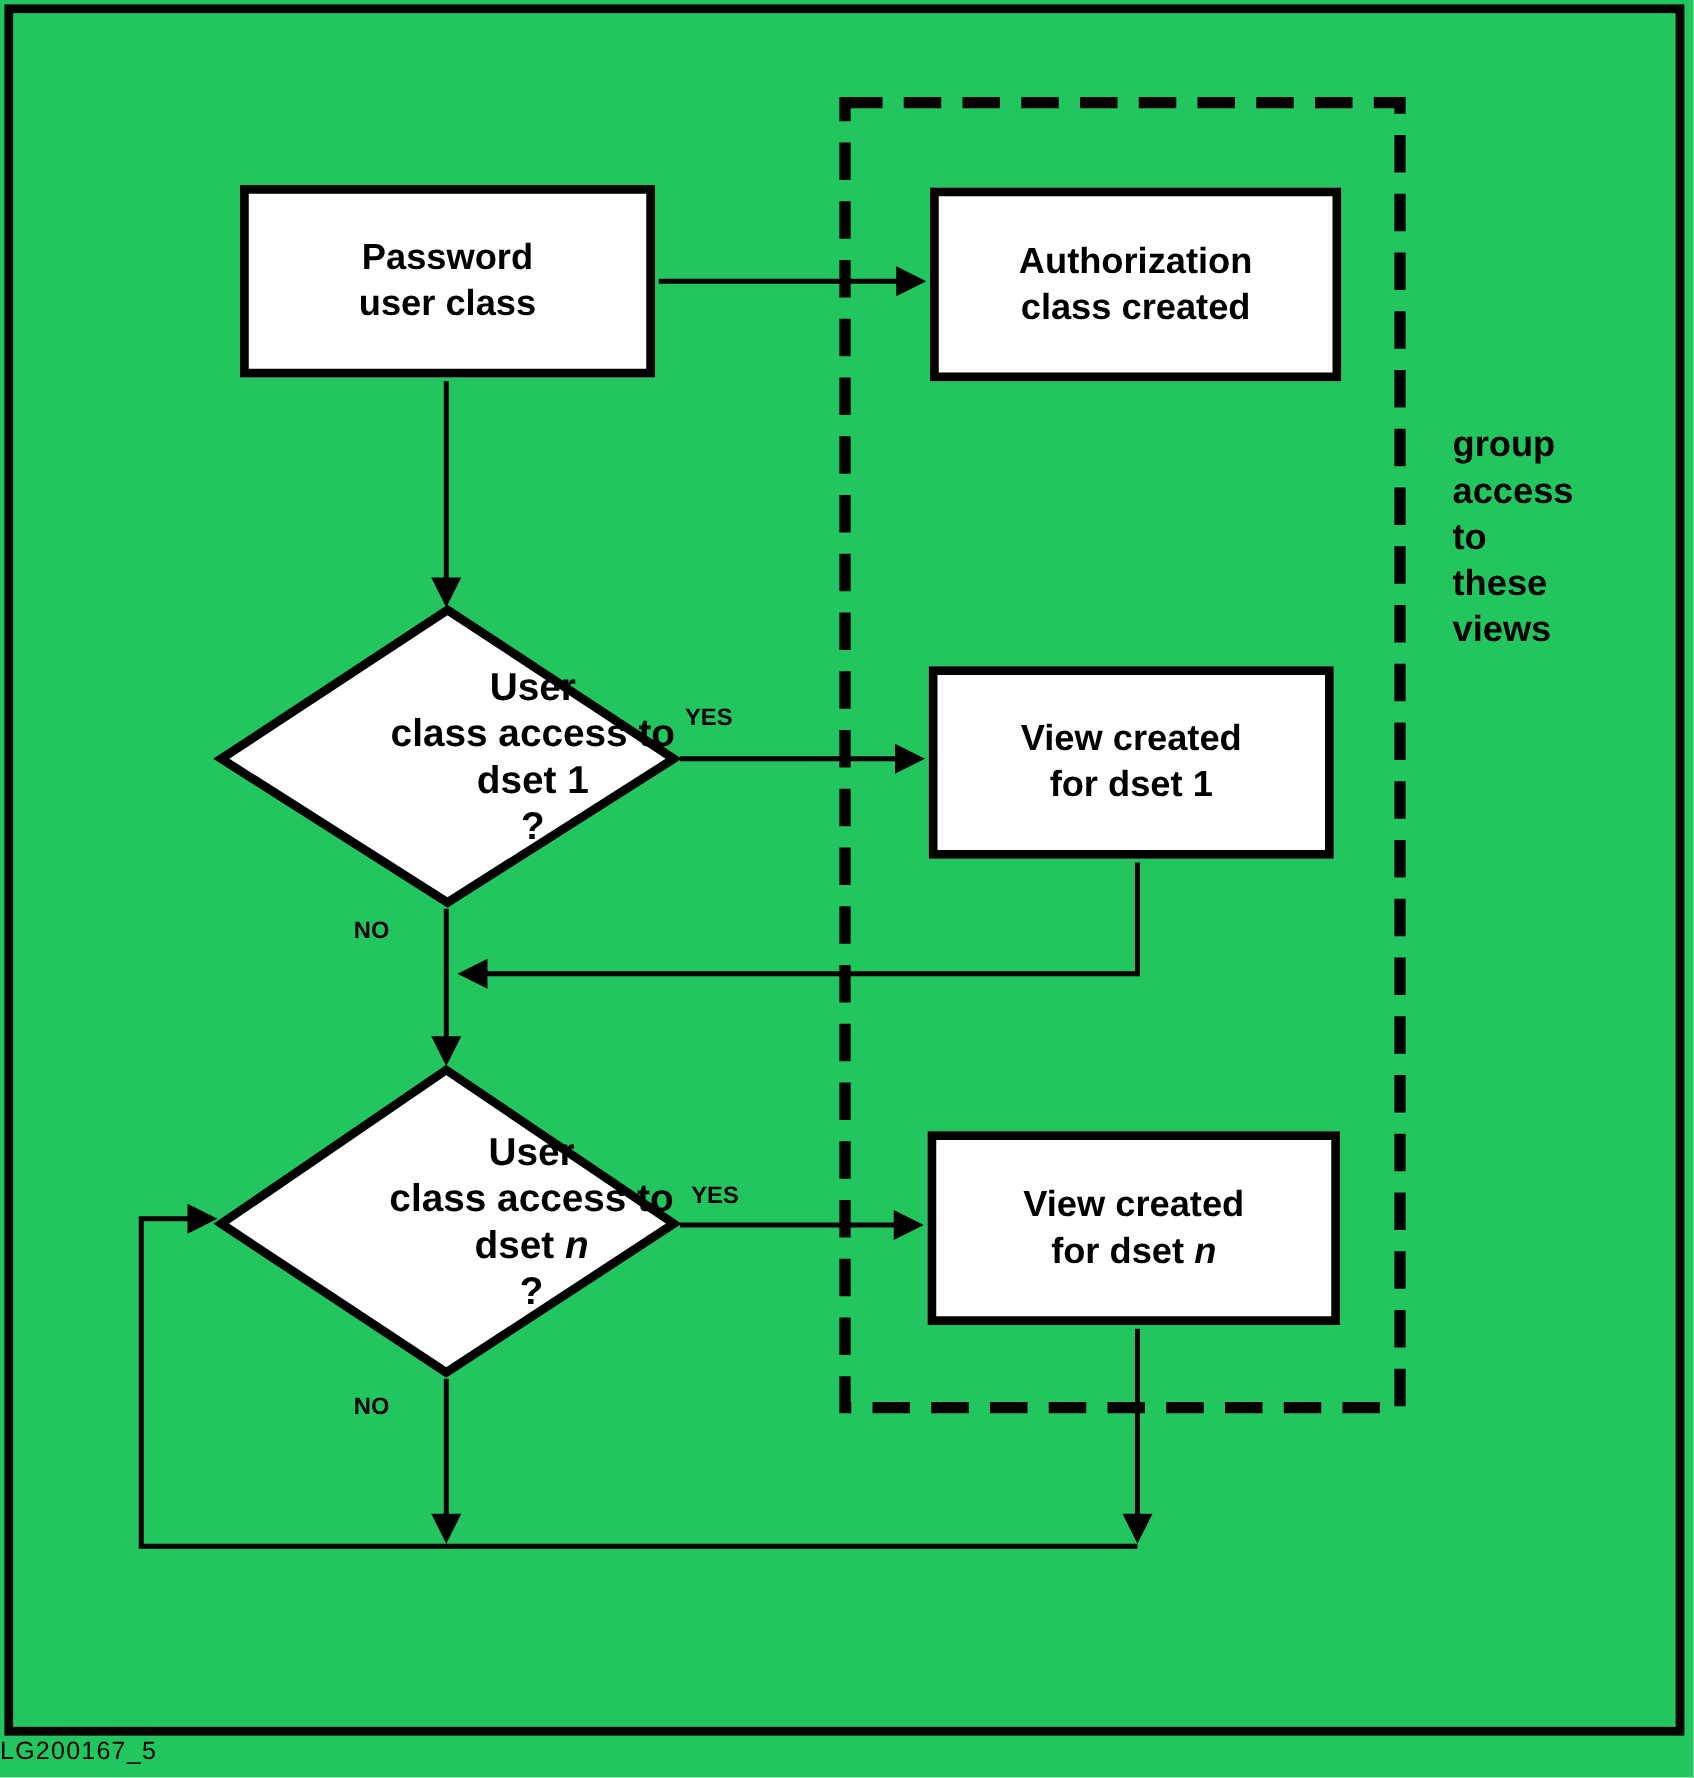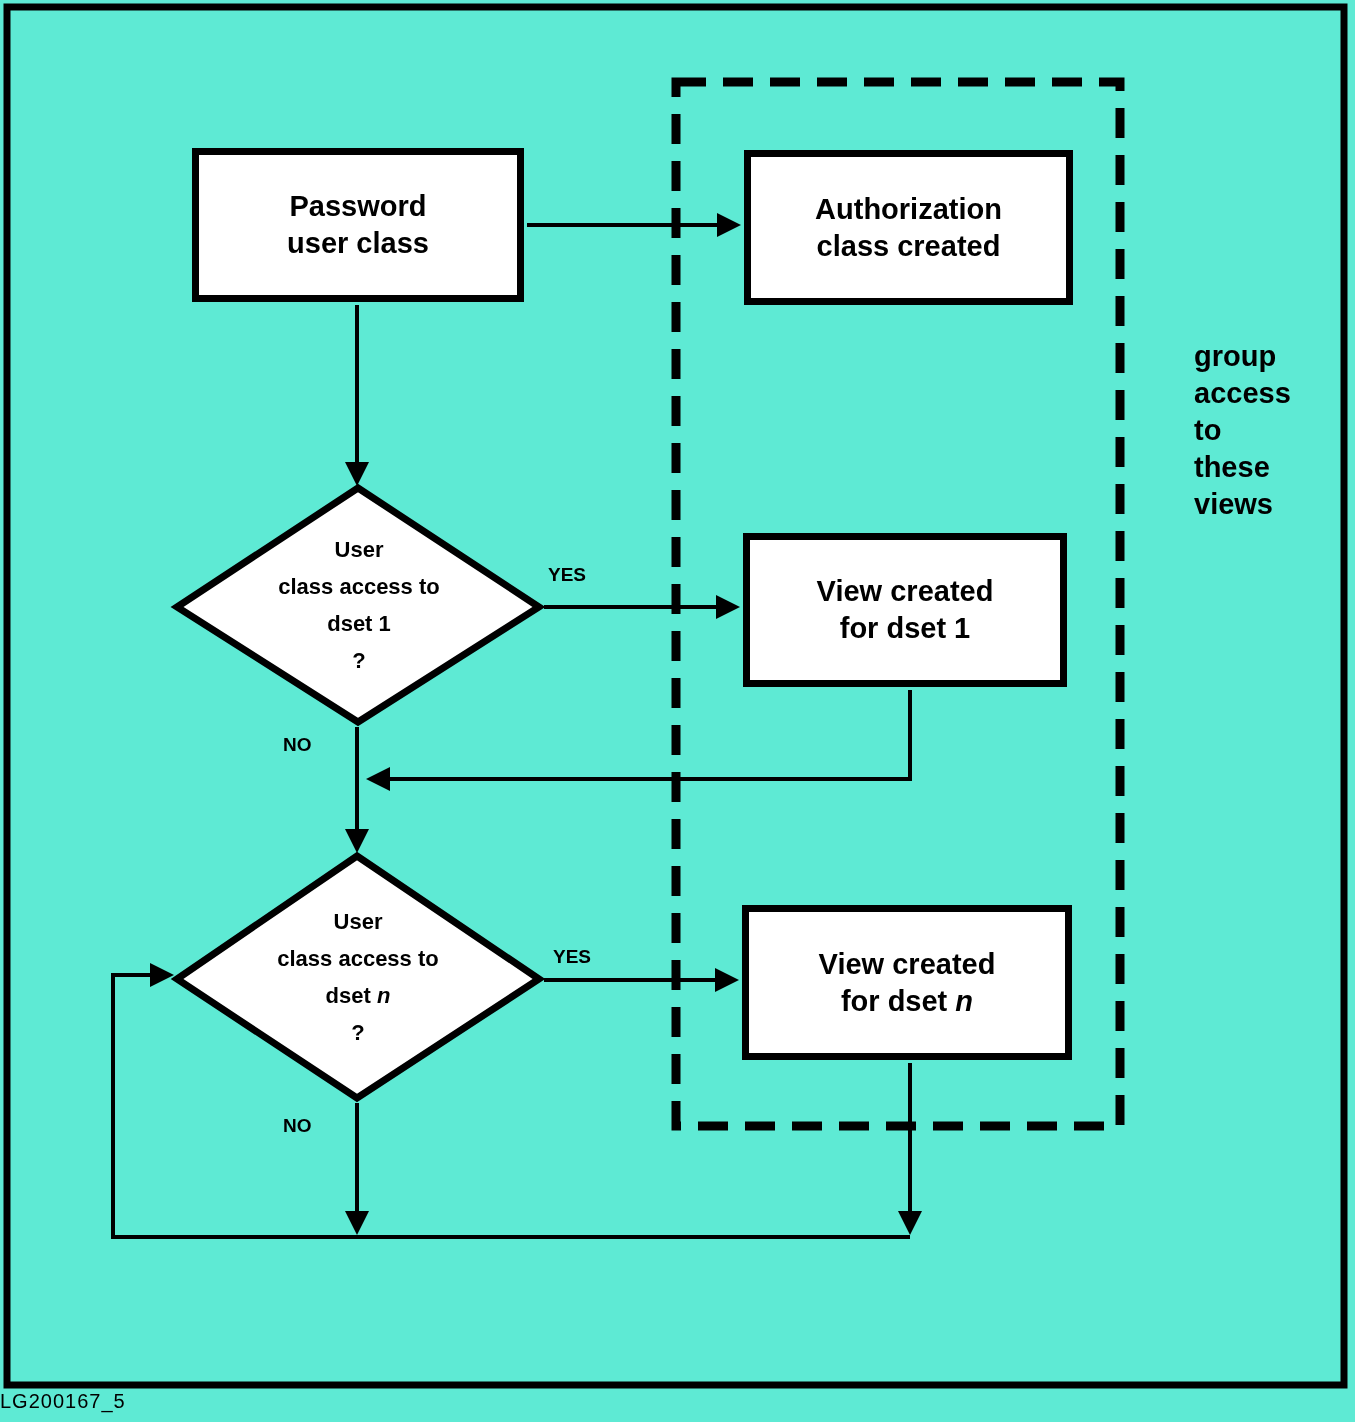--- a/index.html
+++ b/index.html
@@ -4,21 +4,21 @@
 <style>
   html, body {
     margin: 0;
     padding: 0;
     background: #ffffff;
   }
   .stage {
     position: relative;
     width: 1355px;
     height: 1422px;
-    background: #5eead4;
+    background: #22c55e;
     font-family: "Liberation Sans", "DejaVu Sans", sans-serif;
     color: #000000;
     overflow: hidden;
   }
   .chart-svg {
     position: absolute;
     left: 0;
     top: 0;
     width: 1355px;
     height: 1422px;
@@ -34,45 +34,44 @@
     text-align: center;
     white-space: pre-line;
     font-size: 29px;
     line-height: 37px;
     font-weight: 700;
   }
   .dlabel {
     position: absolute;
     display: flex;
     align-items: center;
-    justify-content: center;
+    justify-content: flex-end;
     text-align: center;
     white-space: pre-line;
-    font-size: 22px;
+    font-size: 31px;
     line-height: 37px;
     font-weight: 700;
   }
   .elabel {
     position: absolute;
     font-size: 19px;
     line-height: 32px;
     font-weight: 700;
     white-space: nowrap;
   }
   .sidenote {
     position: absolute;
     left: 1162px;
     top: 338px;
     width: 150px;
     font-size: 29px;
     line-height: 37px;
     font-weight: 700;
     white-space: pre-line;
     text-align: left;
-    margin-left: 32px;
   }
   .caption {
     position: absolute;
     left: 0;
     top: 1390px;
     font-size: 20px;
     font-weight: 400;
     letter-spacing: 1px;
   }
   .node-password { left: 192px; top: 148px; width: 332px; height: 154px; }

